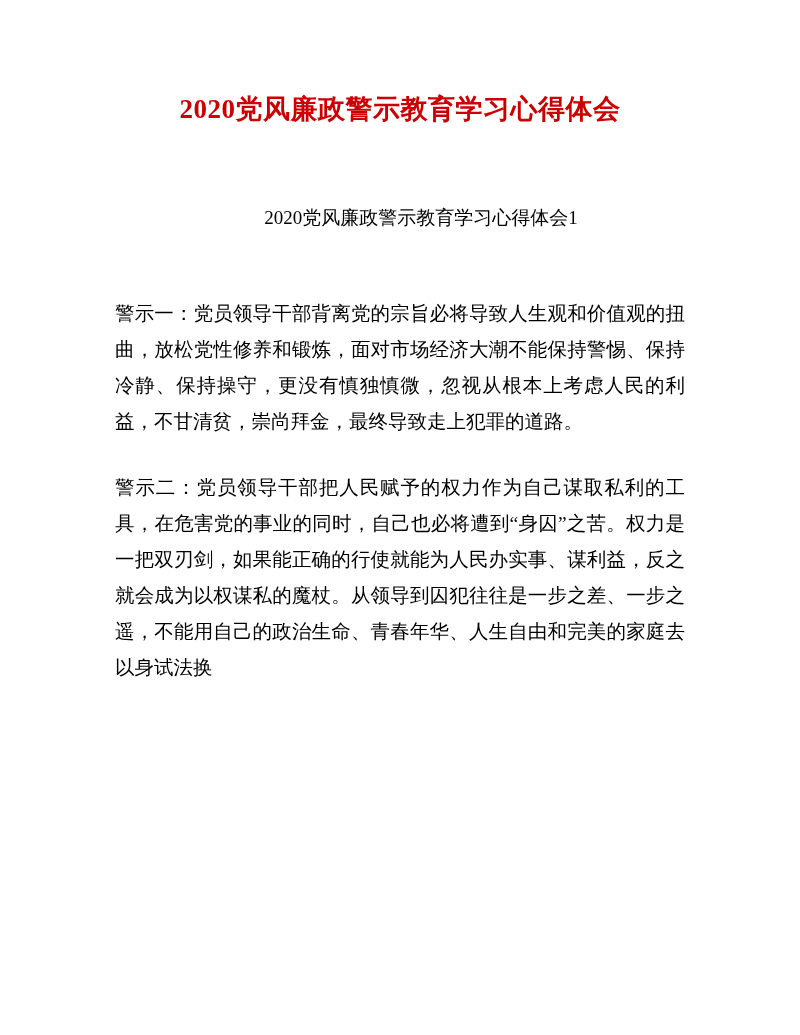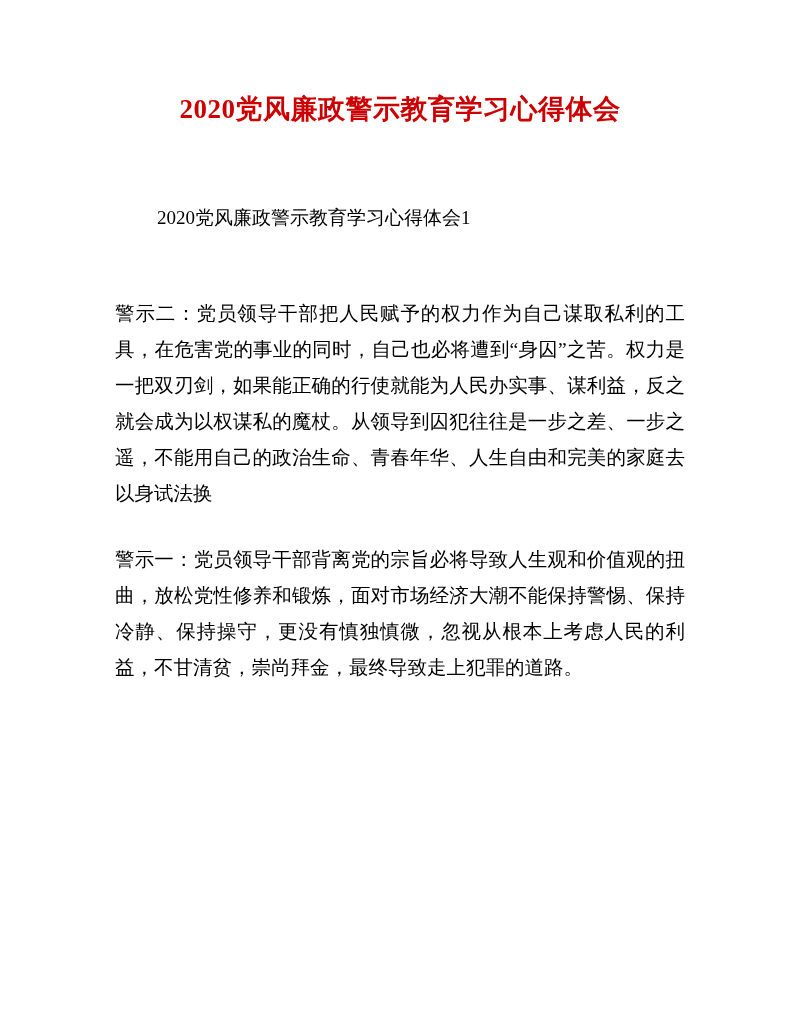--- a/index.html
+++ b/index.html
@@ -31,20 +31,21 @@
     letter-spacing: 0.5px;
     line-height: 1.3;
   }
   .subtitle {
     margin: 0;
     padding-top: 78px;
     padding-left: 42px;
     font-size: 19px;
     color: #000000;
     line-height: 1.4;
+    text-align: center;
   }
   .body-block {
     padding-top: 64px;
   }
   p.para {
     margin: 0 0 30px 0;
     font-size: 19.5px;
     line-height: 1.85;
     text-align: justify;
     text-justify: inter-ideograph;
@@ -60,17 +61,17 @@
 </head>
 <body>
 
 <div class="page">
 
   <h1 class="doc-title">2020党风廉政警示教育学习心得体会</h1>
 
   <div class="subtitle">2020党风廉政警示教育学习心得体会1</div>
 
   <div class="body-block">
+    <p class="para para-lead">警示一：党员领导干部背离党的宗旨必将导致人生观和价值观的扭曲，放松党性修养和锻炼，面对市场经济大潮不能保持警惕、保持冷静、保持操守，更没有慎独慎微，忽视从根本上考虑人民的利益，不甘清贫，崇尚拜金，最终导致走上犯罪的道路。</p>
     <p class="para para-lead">警示二：党员领导干部把人民赋予的权力作为自己谋取私利的工具，在危害党的事业的同时，自己也必将遭到“身囚”之苦。权力是一把双刃剑，如果能正确的行使就能为人民办实事、谋利益，反之就会成为以权谋私的魔杖。从领导到囚犯往往是一步之差、一步之遥，不能用自己的政治生命、青春年华、人生自由和完美的家庭去以身试法换</p>
-    <p class="para para-lead">警示一：党员领导干部背离党的宗旨必将导致人生观和价值观的扭曲，放松党性修养和锻炼，面对市场经济大潮不能保持警惕、保持冷静、保持操守，更没有慎独慎微，忽视从根本上考虑人民的利益，不甘清贫，崇尚拜金，最终导致走上犯罪的道路。</p>
   </div>
 
 </div>
 
 </body></html>

